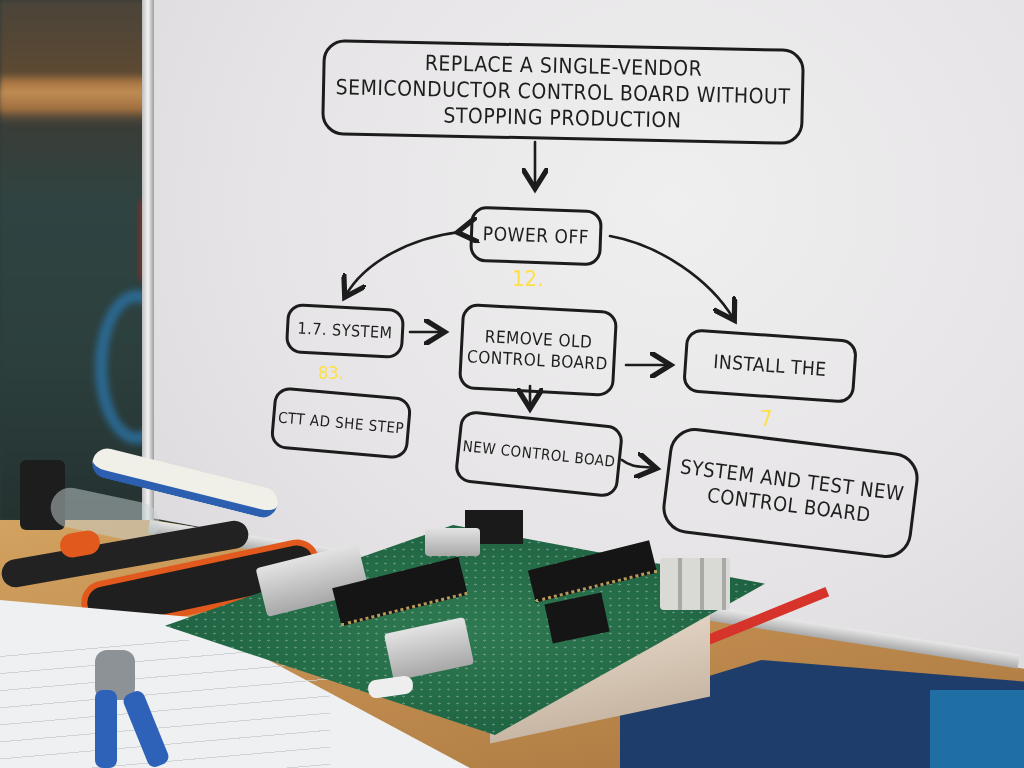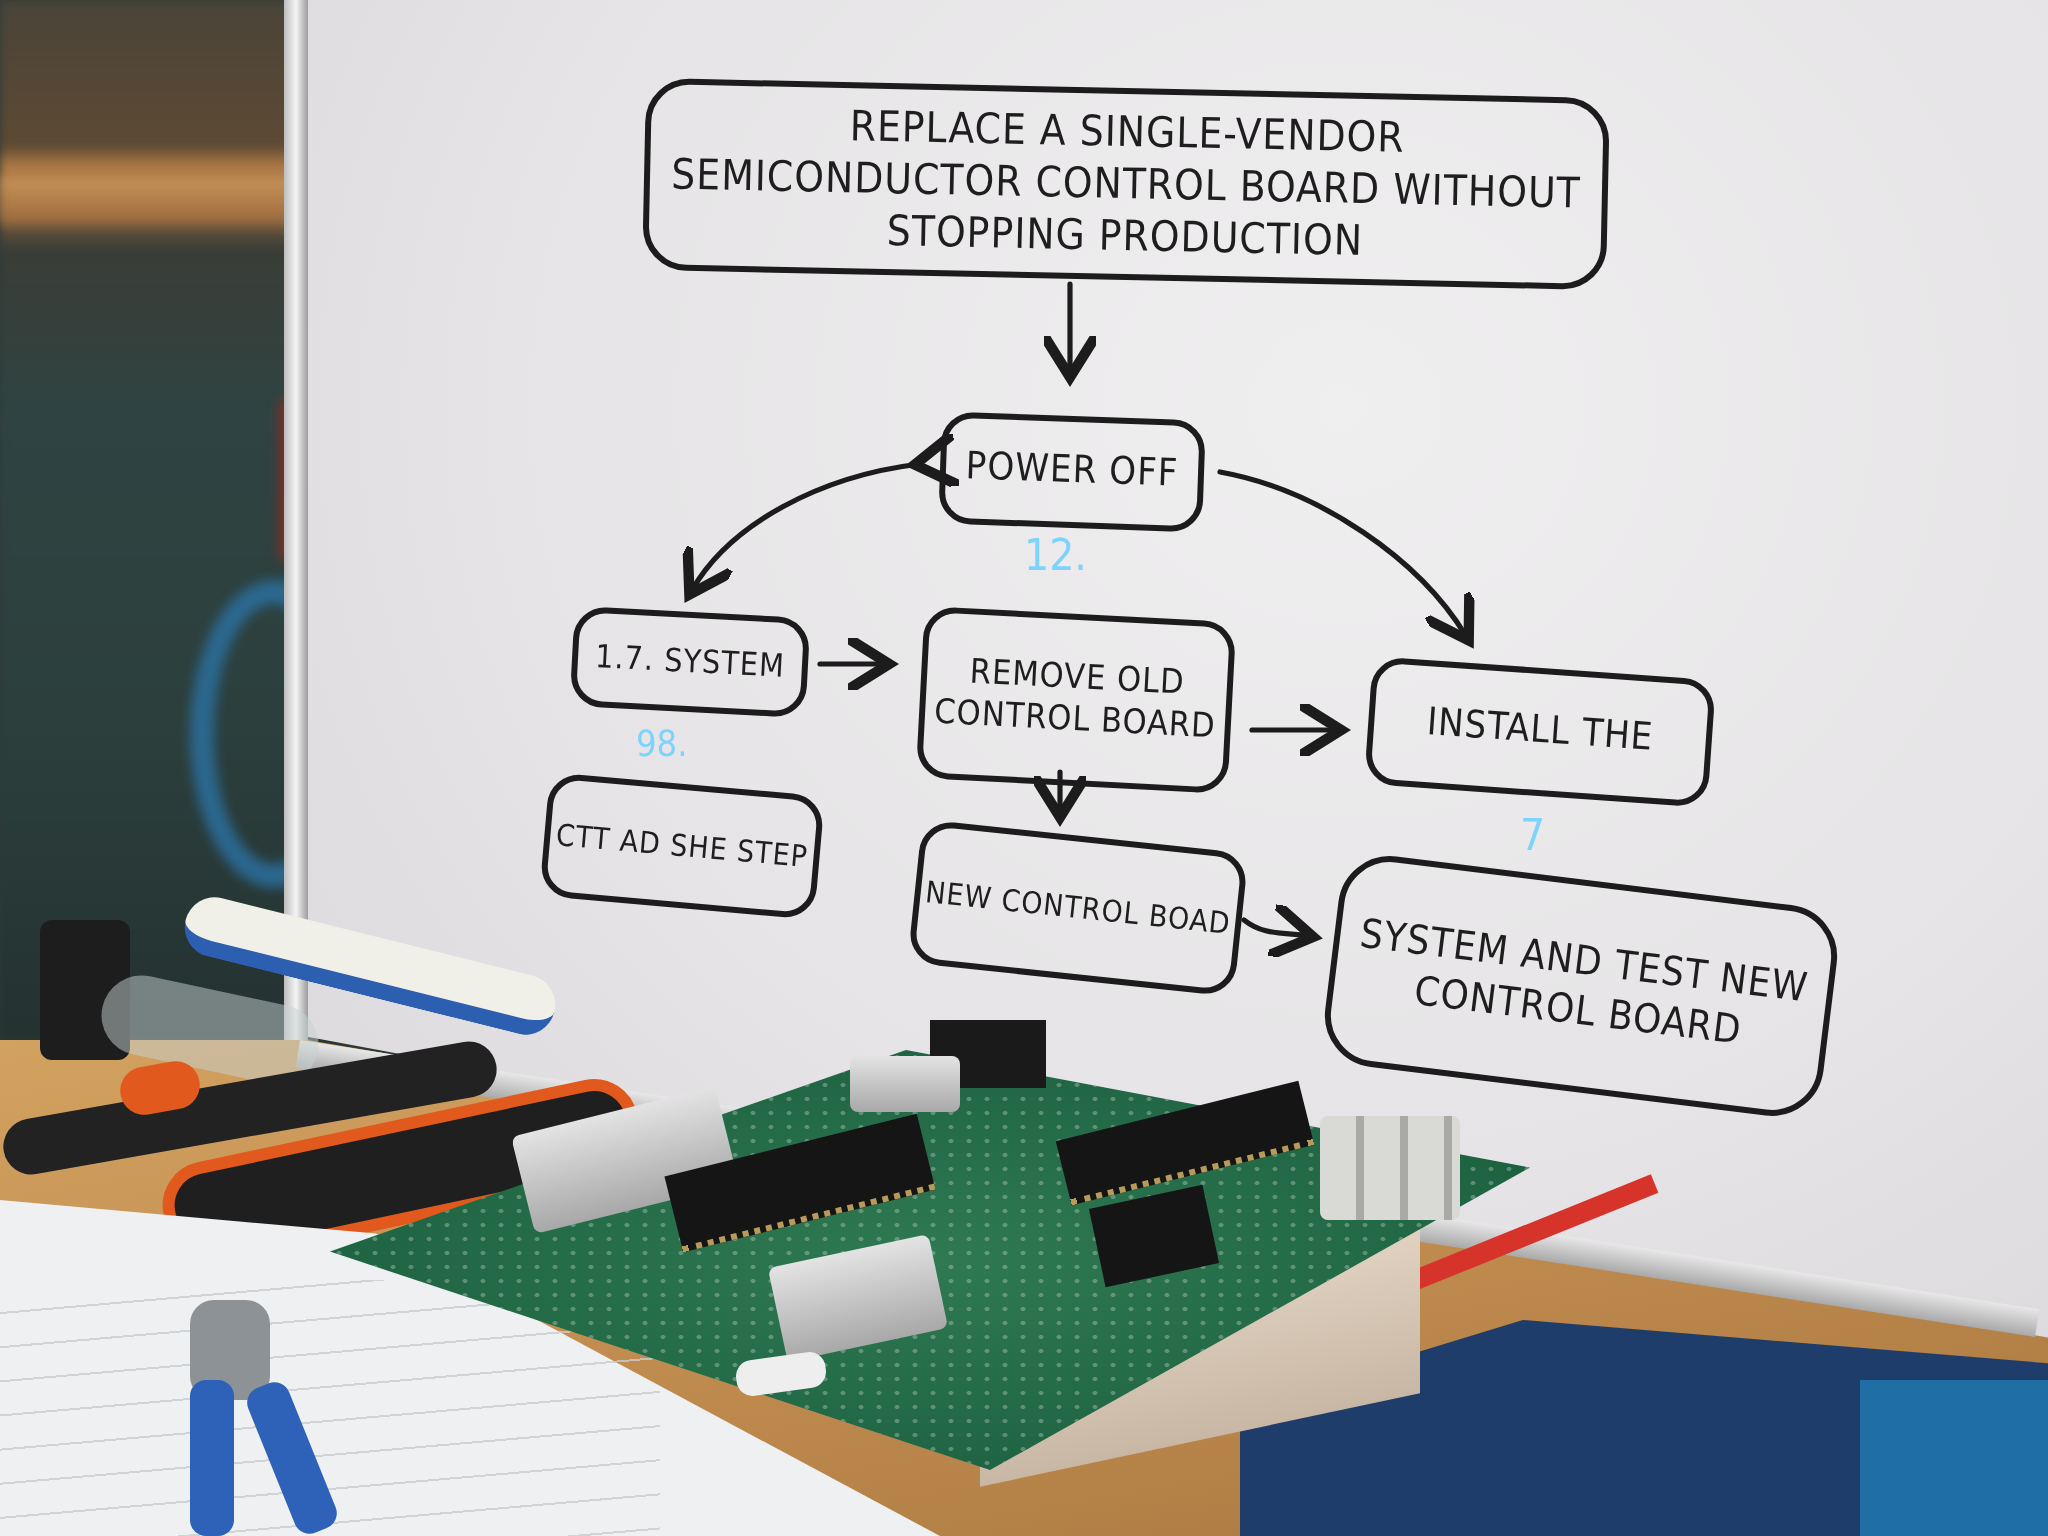--- a/index.html
+++ b/index.html
@@ -57,21 +57,21 @@
   .node { position:absolute; border:3px solid #1c1c1c; border-radius:16px; color:#1e1e1e; font-family:"DejaVu Sans Condensed","DejaVu Sans", sans-serif;
     text-transform:uppercase; letter-spacing:0.5px; display:flex; align-items:center; justify-content:center; text-align:center; line-height:1.25; }
   .n-title { left:322px; top:44px; width:482px; height:96px; font-size:21px; border-radius:22px; transform: rotate(1.2deg); padding:0 10px; box-sizing:border-box; }
   .n-power { left:470px; top:208px; width:126px; height:50px; font-size:19px; transform: rotate(2deg); }
   .n-system { left:286px; top:306px; width:112px; height:44px; font-size:16px; transform: rotate(3deg); }
   .n-remove { left:460px; top:307px; width:150px; height:80px; font-size:17px; transform: rotate(3deg); }
   .n-install { left:684px; top:334px; width:166px; height:58px; font-size:19px; transform: rotate(4deg); }
   .n-stop { left:272px; top:392px; width:132px; height:56px; font-size:15px; transform: rotate(5deg); }
   .n-new { left:457px; top:418px; width:158px; height:66px; font-size:15px; transform: rotate(6deg); }
   .n-test { left:665px; top:440px; width:245px; height:100px; font-size:20px; border-radius:26px; transform: rotate(7deg); }
-  .label { position:absolute; color:#7dd3fc; font-family:"DejaVu Sans Condensed","DejaVu Sans", sans-serif; font-size:22px; }
+  .label { position:absolute; color:#fde047; font-family:"DejaVu Sans Condensed","DejaVu Sans", sans-serif; font-size:22px; }
   .l12 { left:512px; top:266px; }
   .l75 { left:318px; top:362px; font-size:18px; }
   .l15 { left:760px; top:406px; }
 </style>
 </head>
 <body>
 
 <div class="scene">
   <div class="bg-blur"></div>
   <div class="bg-shelf"></div>
@@ -108,21 +108,21 @@
   <div class="node n-title">REPLACE A SINGLE-VENDOR SEMICONDUCTOR CONTROL BOARD WITHOUT STOPPING PRODUCTION</div>
   <div class="node n-power">POWER OFF</div>
   <div class="node n-system">1.7. SYSTEM</div>
   <div class="node n-remove">REMOVE OLD CONTROL BOARD</div>
   <div class="node n-install">INSTALL THE</div>
   <div class="node n-stop">CTT AD SHE STEP</div>
   <div class="node n-new">NEW CONTROL BOAD</div>
   <div class="node n-test">SYSTEM AND TEST NEW CONTROL BOARD</div>
 
   <div class="label l12">12.</div>
-  <div class="label l75">98.</div>
+  <div class="label l75">83.</div>
   <div class="label l15">7</div>
 
   <div class="tool cap"></div>
   <div class="tool glass"></div>
   <div class="tool screwdriver"></div>
   <div class="tool plier-handle-1"></div>
   <div class="tool plier-orange-2"></div>
   <div class="tool plier-handle-2"></div>
 
   <div class="paper"></div>

